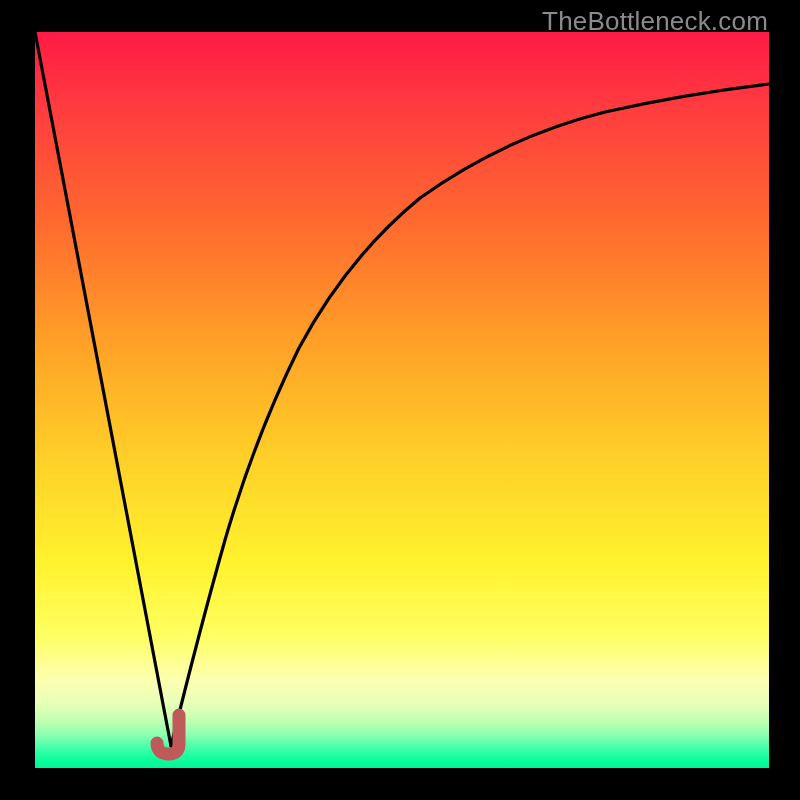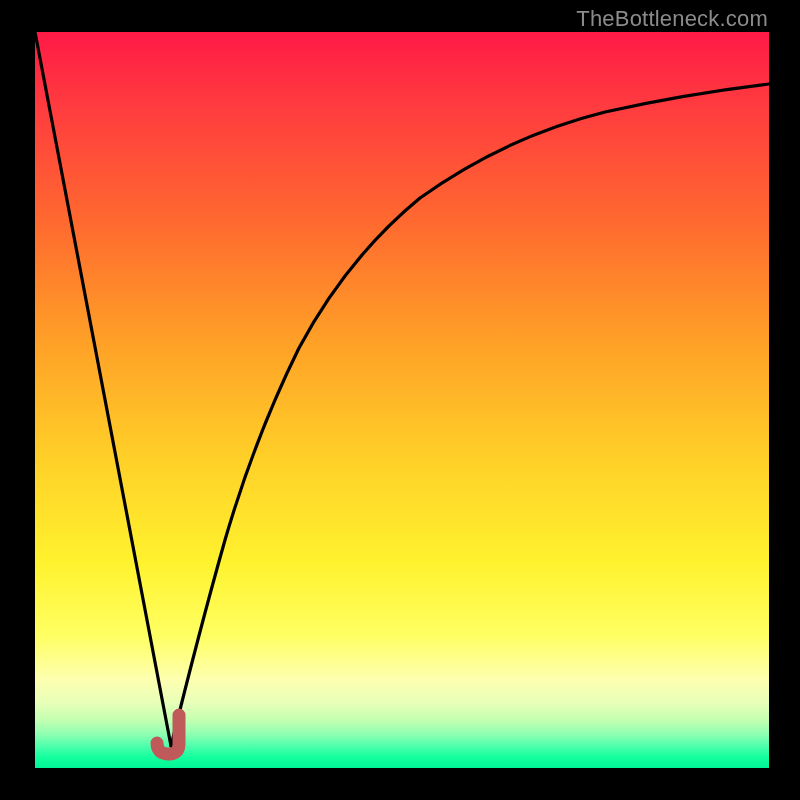--- a/index.html
+++ b/index.html
@@ -43,21 +43,21 @@
       #4effac 97%,
       #15ff9e 98.5%,
       #00f596 100%
     );
   }
   .watermark {
     position: absolute;
     top: 6px;
     right: 32px;
     color: #8d8a8c;
-    font-size: 22px;
+    font-size: 26px;
     letter-spacing: 0.2px;
     font-weight: 400;
   }
   svg.curves {
     position: absolute;
     left: 0; top: 0;
     width: 734px; height: 736px;
   }
 </style>
 </head>

